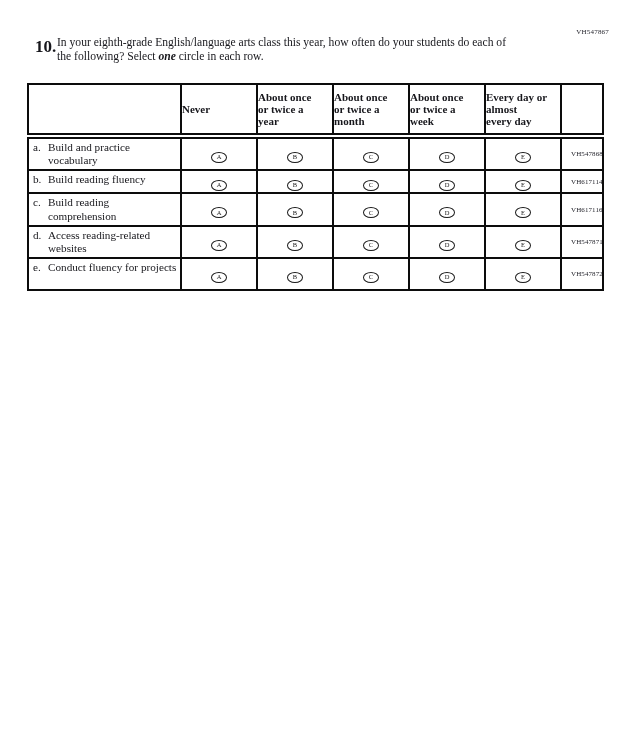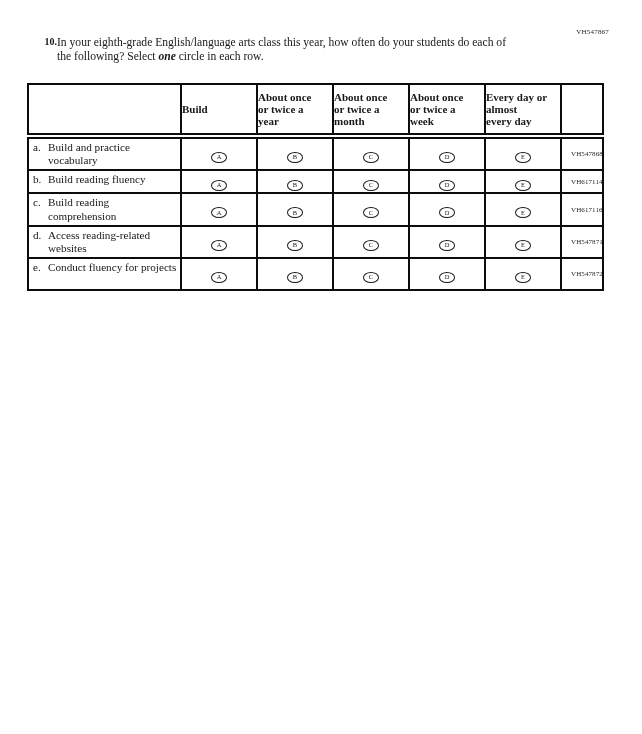--- a/index.html
+++ b/index.html
@@ -24,25 +24,24 @@
     letter-spacing: 0.2px;
     color: #26262e;
     text-align: right;
   }
   .question {
     display: flex;
     padding: 36px 0 0 35px;
   }
   .question .qnum {
     font-weight: bold;
-    font-size: 10px;
+    font-size: 17px;
     line-height: 1.25;
     width: 22px;
     flex: none;
-    text-align: right;
   }
   .question .qtext {
     font-size: 11.6px;
     line-height: 1.25;
     width: 452px;
   }
   .question .qtext b { font-weight: bold; font-style: italic; }
 
   table.answer-grid {
     border-collapse: collapse;
@@ -122,21 +121,21 @@
       <col style="width:76px">
       <col style="width:76px">
       <col style="width:76px">
       <col style="width:76px">
       <col style="width:42px">
     </colgroup>
     <thead>
       <tr>
         <th></th>
 
-        <th>Build</th>
+        <th>Never</th>
           <th>About once
 or twice a
 year</th>
           <th>About once
 or twice a
 month</th>
           <th>About once
 or twice a
 week</th>
           <th>Every day or

